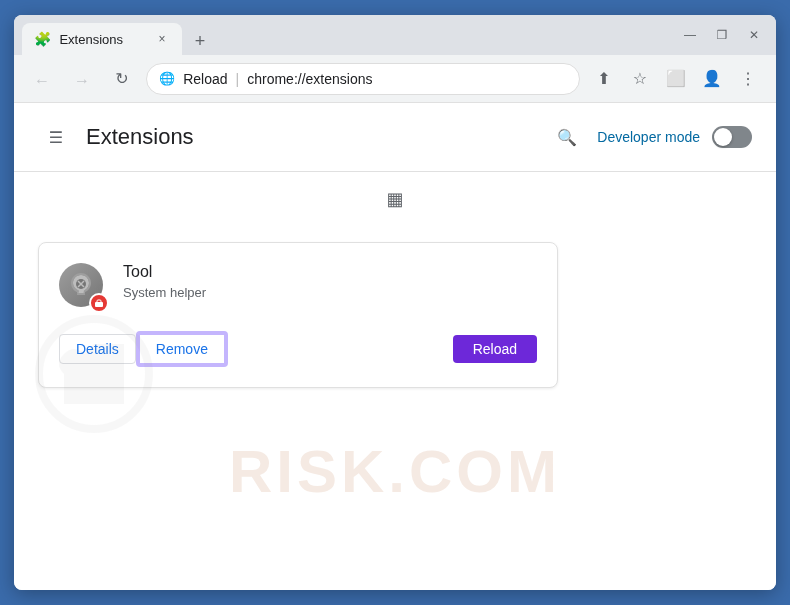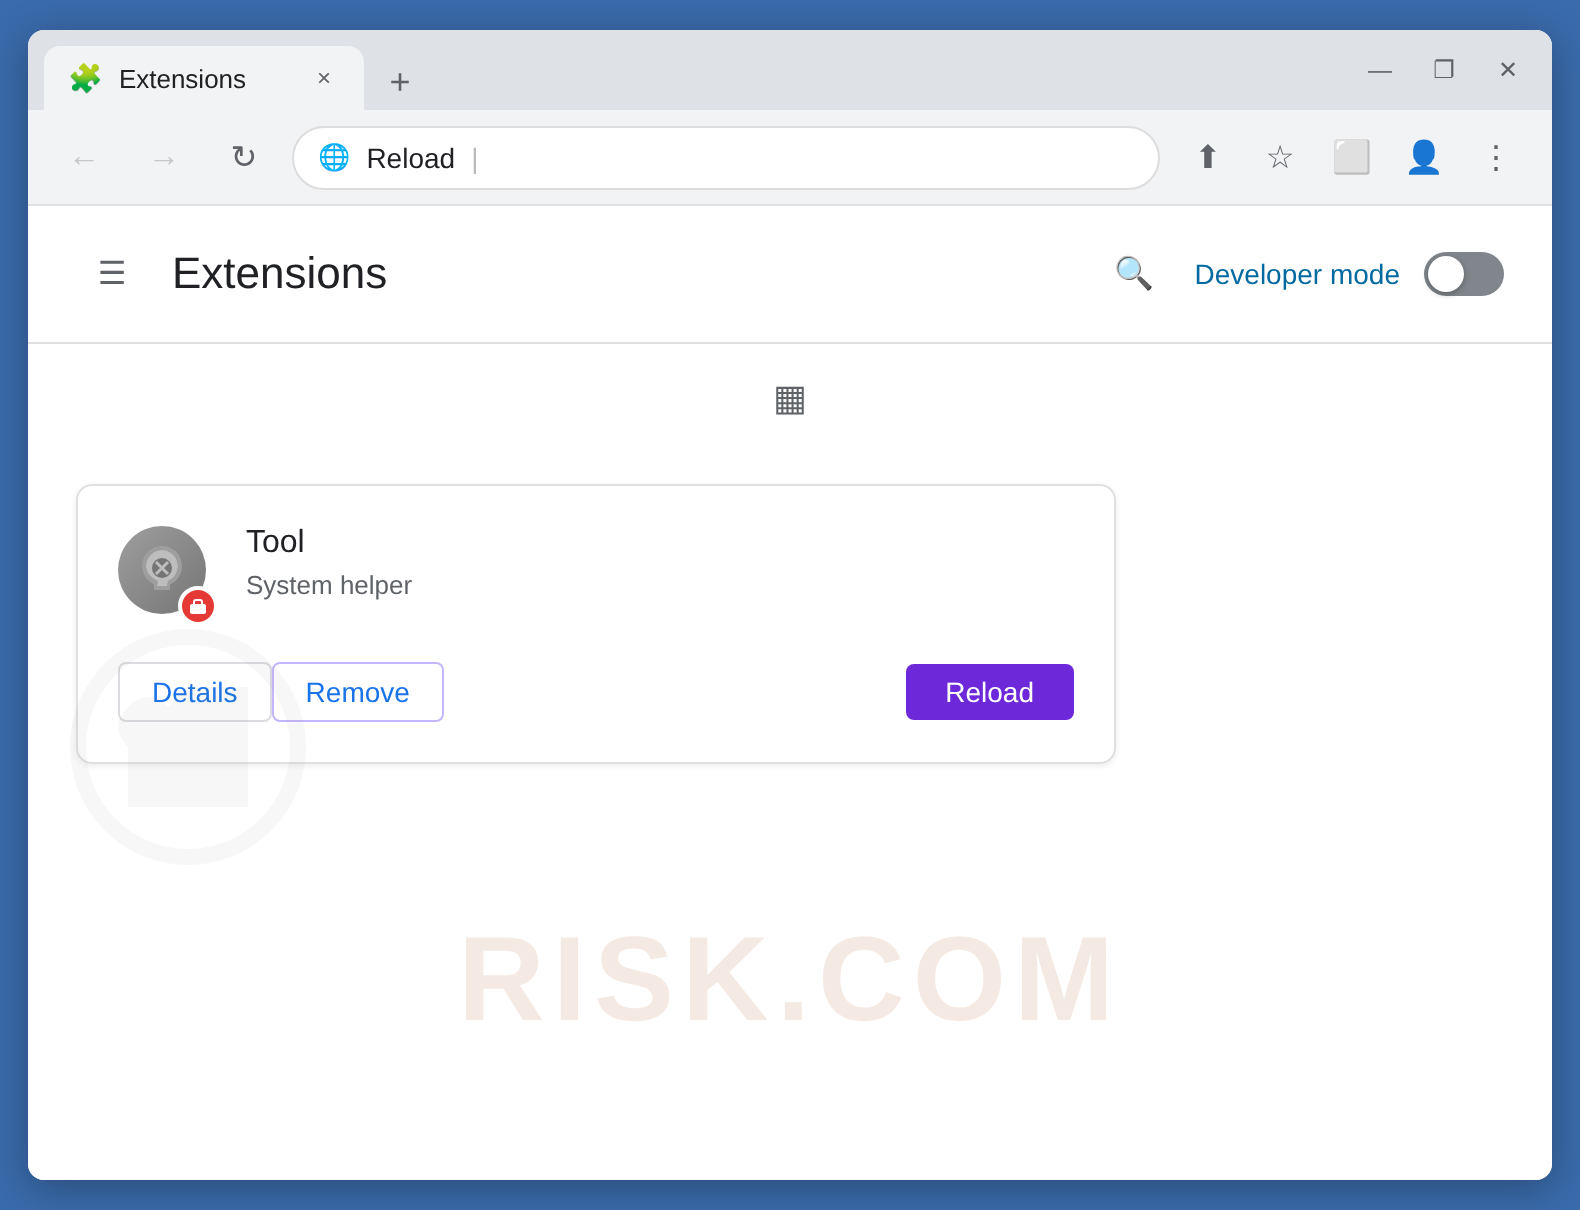--- a/index.html
+++ b/index.html
@@ -255,21 +255,21 @@
       color: #5f6368;
     }
     .managed-link {
       color: #1a73e8;
       text-decoration: none;
     }
 
     
     .watermark {
       position: absolute;
-      bottom: 2px;
+      bottom: 20px;
       left: 50%;
       transform: translateX(-50%);
       font-size: 60px;
       font-weight: 900;
       color: rgba(200, 140, 100, 0.18);
       white-space: nowrap;
       letter-spacing: 4px;
       pointer-events: none;
       user-select: none;
     }
@@ -352,21 +352,21 @@
       border: 1px solid #dadce0;
       border-radius: 4px;
       background: white;
       font-size: 14px;
       color: #1a73e8;
       cursor: pointer;
       font-weight: 500;
     }
     .btn-remove {
       padding: 6px 16px;
-      border: 1px solid #c4b5fd;
+      border: 4px solid #c4b5fd;
       border-radius: 4px;
       background: white;
       font-size: 14px;
       color: #1a73e8;
       cursor: pointer;
       font-weight: 500;
       text-align: center;
     }
     .btn-reload {
       padding: 6px 20px;
@@ -419,20 +419,21 @@
     <div class="nav-btn disabled">
       <span>→</span>
     </div>
     <div class="nav-btn">
       <span>↻</span>
     </div>
     <div class="address-bar">
       <span class="address-icon">🌐</span>
       <span class="chrome-text">Reload</span>
       <span class="address-separator">|</span>
+      <span class="address-url">chrome://extensions</span>
     </div>
     <div class="toolbar-actions">
       <div class="toolbar-icon-btn">
         <span>⬆</span>
       </div>
       <div class="toolbar-icon-btn">
         <span>☆</span>
       </div>
       <div class="toolbar-icon-btn">
         <span>⬜</span>

